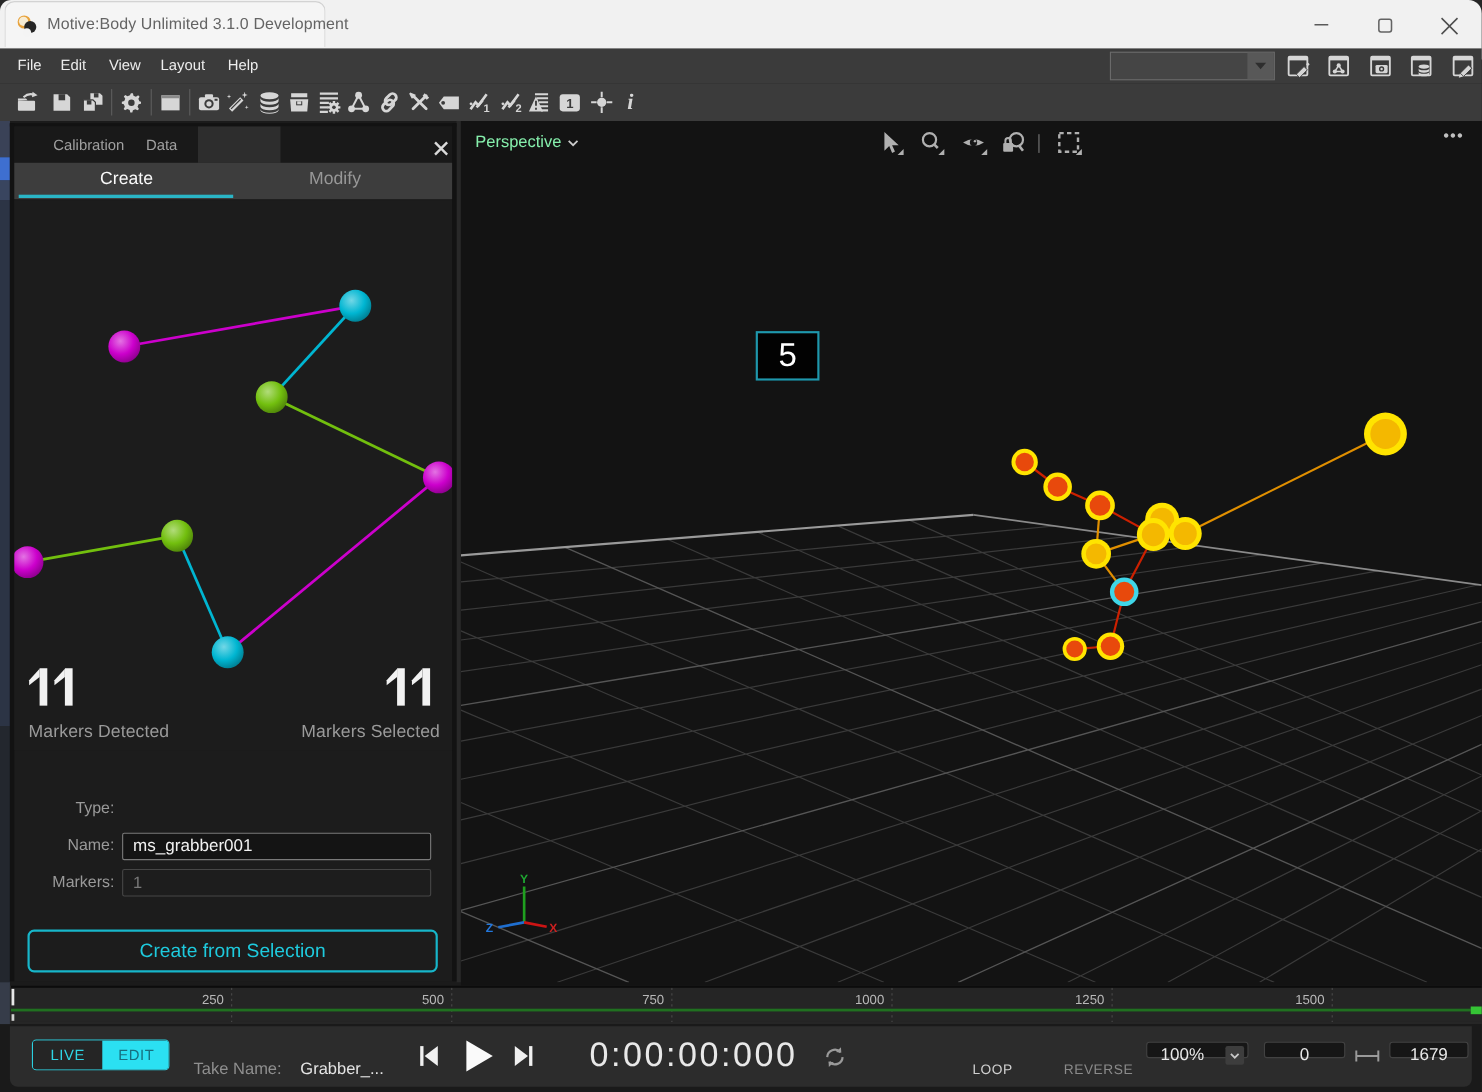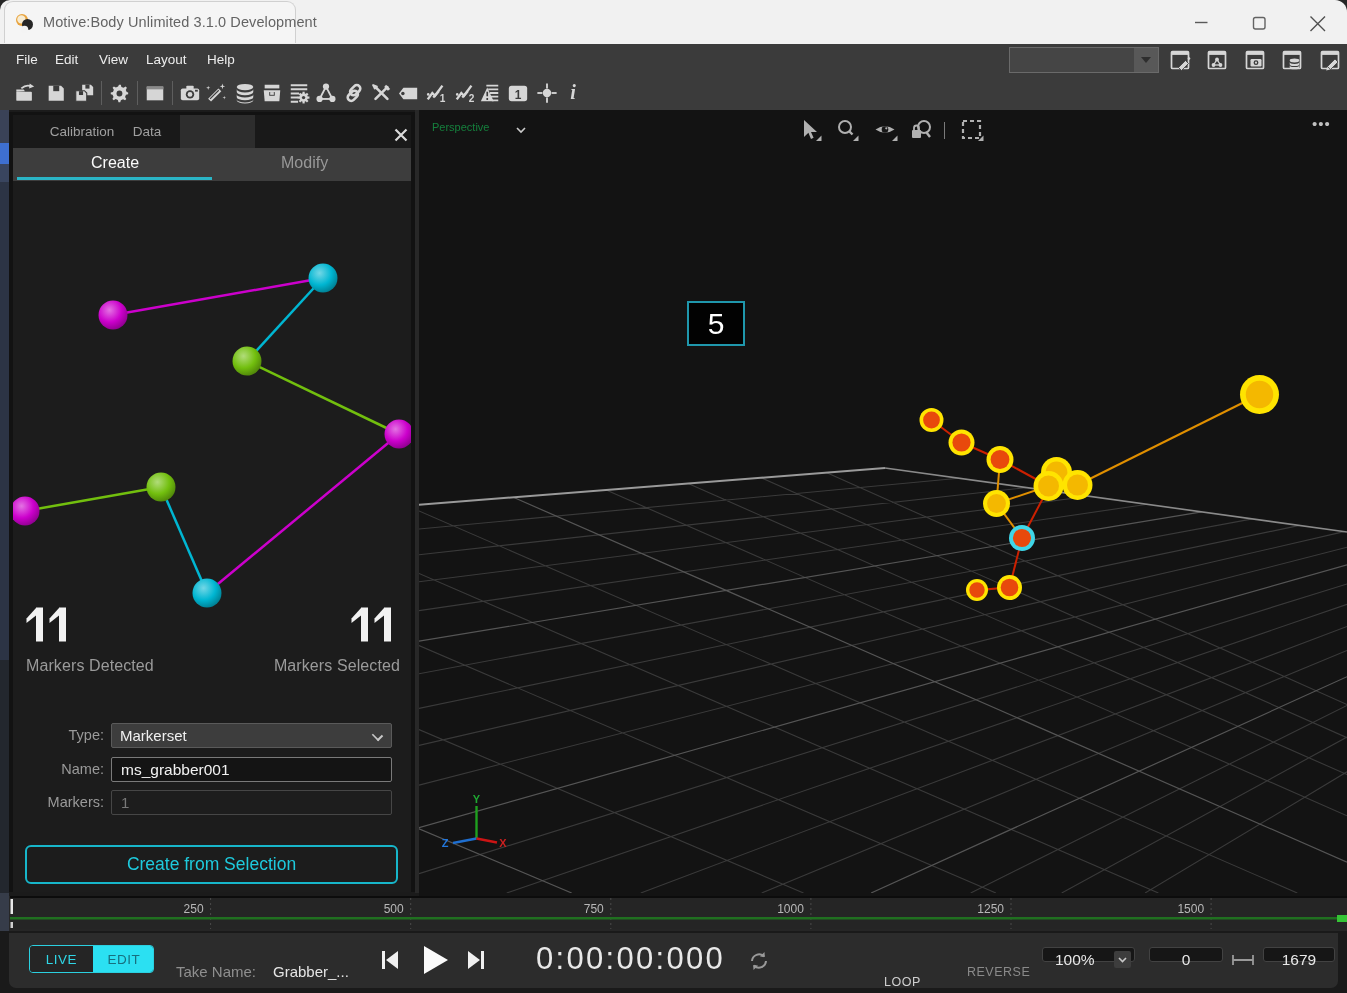--- a/index.html
+++ b/index.html
@@ -44,21 +44,21 @@
 #type-sel:after { content:""; position:absolute; right:9px; top:7px; width:7px; height:7px;
   border-right:2px solid #c8c8c8; border-bottom:2px solid #c8c8c8; transform:rotate(45deg) scale(1,0.8); }
 #name-inp { position:absolute; left:111px; top:757px; width:281px; height:25px; background:#141414;
   border:1px solid #7a7a7a; border-radius:2px; color:#f2f2f2; font-size:15.5px; line-height:23px; padding-left:9px; }
 #mark-inp { position:absolute; left:111px; top:790px; width:281px; height:25px; background:#1d1d1d;
   border:1px solid #464646; border-radius:2px; color:#787878; font-size:15px; line-height:23px; padding-left:9px; }
 #create-btn { position:absolute; left:25px; top:845px; width:373px; height:39px; background:transparent;
   border:2px solid #17b6ca; border-radius:6px; color:#1ecadd; font-size:17.5px; text-align:center; line-height:35px; }
 
 #vp { position:absolute; left:419px; top:110px; width:928px; height:786px; background:#131313; }
-#vp-head-text { position:absolute; left:13px; top:11px; color:#15803d; font-size:11px; }
+#vp-head-text { position:absolute; left:13px; top:11px; color:#86efac; font-size:15px; }
 #vp-dots { position:absolute; left:893px; top:5px; color:#c0c0c0; font-size:15px; letter-spacing:1px; }
 #label5 { position:absolute; left:268px; top:191px; width:58px; height:45px; background:#020202;
   border:2px solid #1f97ac; color:#fff; font-size:30px; text-align:center; line-height:42px; }
 
 #ruler { position:absolute; left:10px; top:896px; width:1337px; height:33px; background:#252525;
   border-top:2px solid #0c0c0c; }
 
 #bbar { position:absolute; left:0; top:931px; width:1347px; height:62px; background:#1a1a1a; }
 #bbarbg { position:absolute; left:9px; top:2px; width:1329px; height:55px; background:#2c2c2c; border-radius:0 0 7px 7px; }
 #dockstrip { position:absolute; left:0; top:893px; width:9px; height:100px; background:#363c49; }
@@ -323,21 +323,21 @@
   <div class="abs" style="left:0;top:0;width:9px;height:33px;background:#3a4257"></div>
   <div class="abs" style="left:0;top:33px;width:9px;height:21px;background:#3e6fd0"></div>
   <div class="abs" style="left:0;top:54px;width:9px;height:18px;background:#39455f"></div>
   <div class="abs" style="left:0;top:72px;width:9px;height:478px;background:#2c3445"></div>
   <div class="abs" style="left:0;top:550px;width:9px;height:236px;background:#23272e"></div>
 </div>
 
 <div id="panel"></div>
 <div id="ptabs">
   <div id="ptab-active"></div>
-  <div class="ptab" style="left:23px;width:92px;">Calibration</div>
+  <div class="ptab" style="left:8px;width:92px;text-align:right;">Calibration</div>
   <div class="ptab" style="left:107px;width:54px;">Data</div>
   <div class="ptab" style="left:167px;width:75px;color:#f5f5f5;margin-top:36px;">Builder</div>
   <svg id="pclose" width="20" height="20" viewBox="0 0 20 20">
         <path d="M4.5 4.5 L15.5 15.5 M15.5 4.5 L4.5 15.5" stroke="#dadada" stroke-width="2.2"></path>
       </svg>
 </div>
 <div id="cmbar">
   <div class="abs" style="left:78px;top:6px;font-size:16px;color:#fafafa;">Create</div>
   <div class="abs" style="left:268px;top:6px;font-size:16px;color:#989898;">Modify</div>
 </div>
@@ -408,21 +408,20 @@
         <path d="M10 1 L10 8.5 L0.5 16 L0.5 11.5 Z"></path>
         <rect x="33" y="0.5" width="7" height="34"></rect>
         <path d="M33 1 L33 8.5 L23.5 16 L23.5 11.5 Z"></path>
       </g>
     </svg>
 <div class="mlabel" style="left:26px;top:657px;">Markers Detected</div>
 <div class="mlabel" style="left:270px;top:657px;width:130px;text-align:right;">Markers Selected</div>
 <div class="frm-label" style="left:14px;top:727px;">Type:</div>
 <div class="frm-label" style="left:14px;top:761px;">Name:</div>
 <div class="frm-label" style="left:14px;top:794px;">Markers:</div>
-<div id="type-sel">Markerset</div>
 <div id="name-inp">ms_grabber001</div>
 <div id="mark-inp">1</div>
 <div id="create-btn">Create from Selection</div>
 
 <div id="vp">
   <div id="vp-head-text">Perspective</div>
   <svg class="abs" style="left:96px;top:15px" width="12" height="10">
         <path d="M2 3 L6 7 L10 3" stroke="#cccccc" stroke-width="1.6" fill="none"></path>
       </svg>
   <div id="vp-dots">•••</div>
@@ -542,21 +541,21 @@
     <path d="M2 3 L14 12 L2 21 Z" fill="#f0f0f0"></path>
         <rect x="15" y="3" width="3" height="18" fill="#f0f0f0"></rect>
   </svg>
   <div id="timecode">0:00:00:000</div>
   <svg class="abs" style="left:748px;top:19px" width="22" height="22" viewBox="0 0 22 22">
     <path d="M4 11 a7 7 0 0 1 12 -4.5" stroke="#9a9a9a" stroke-width="2" fill="none"></path>
     <path d="M18 11 a7 7 0 0 1 -12 4.5" stroke="#9a9a9a" stroke-width="2" fill="none"></path>
     <path d="M16.5 2 L16.8 7 L12 6.4 Z" fill="#9a9a9a"></path>
     <path d="M5.5 20 L5.2 15 L10 15.6 Z" fill="#9a9a9a"></path>
   </svg>
-  <div class="bb-text" style="left:884px;top:32px;color:#d0d0d0;font-size:12.5px;letter-spacing:0.5px;">LOOP</div>
+  <div class="bb-text" style="left:884px;top:22px;color:#d0d0d0;font-size:12.5px;letter-spacing:0.5px;">LOOP</div>
   <div class="bb-text" style="left:967px;top:22px;color:#8a8a8a;font-size:12.5px;letter-spacing:0.5px;">REVERSE</div>
   <div class="numbox" style="left:1042px;width:93px;text-align:left;padding-left:12px;">100%
     <div class="abs" style="right:3px;top:3px;width:17px;height:17px;background:#3d3d3d;border-radius:2px;">
       <svg width="17" height="17">
             <path d="M5 7 L8.5 10.5 L12 7" stroke="#c8c8c8" stroke-width="1.6" fill="none"></path>
           </svg>
     </div>
   </div>
   <div class="numbox" style="left:1149px;width:74px;">0</div>
   <svg class="abs" style="left:1231px;top:23px" width="24" height="12" viewBox="0 0 24 12">

